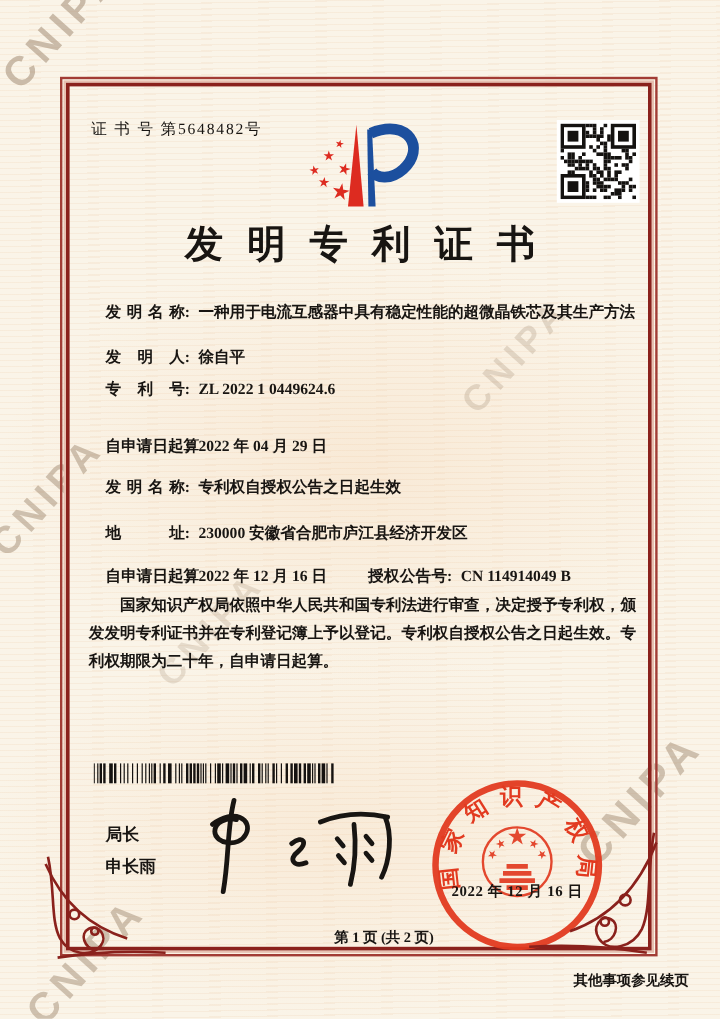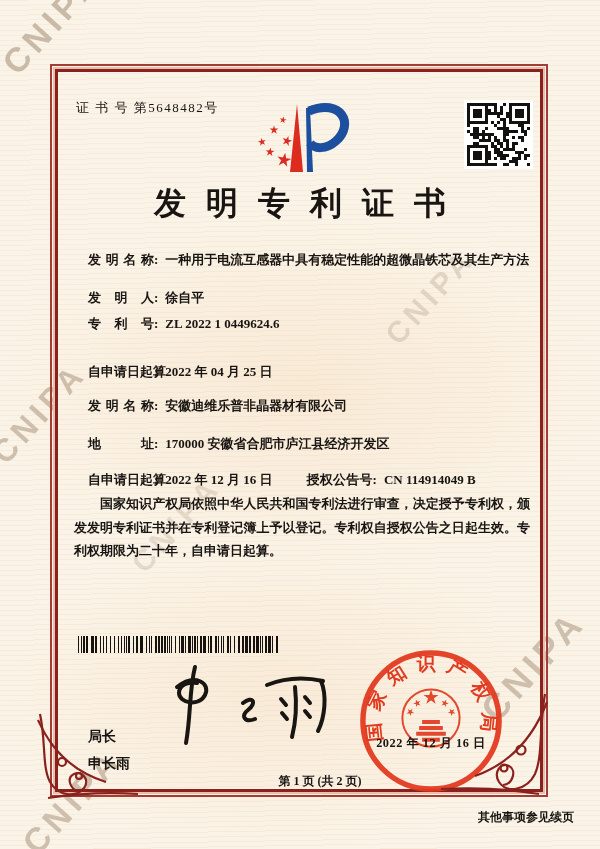--- a/index.html
+++ b/index.html
@@ -34,21 +34,21 @@
   .row{position:absolute;left:88px;font-size:13px;font-weight:bold;white-space:nowrap;}
   .lbl{display:inline-block;width:66px;text-align:justify;text-align-last:justify;}
   .colon{display:inline-block;margin-right:7px;}
   .pair2{margin-left:34px;margin-top:12px;}
   .paras{
     position:absolute;left:74px;top:492px;width:456px;
     font-size:13px;font-weight:bold;line-height:23.5px;text-align:justify;
   }
   .paras p{margin:0;text-indent:2em;}
   .barcode{position:absolute;left:78px;top:636px;line-height:0;}
-  .signer{position:absolute;left:88px;top:723px;font-size:14px;font-weight:bold;line-height:27px;}
+  .signer{position:absolute;left:88px;top:683px;font-size:14px;font-weight:bold;line-height:27px;}
   .sig{position:absolute;left:155px;top:653px;}
   .seal{position:absolute;left:357px;top:647px;}
   .pageno{position:absolute;left:0;width:600px;top:773px;text-align:center;font-size:12px;font-weight:bold;margin-left:20px;}
   .note{position:absolute;left:0;width:574px;top:809px;text-align:right;font-size:12px;font-weight:bold;}
   .flourish{position:absolute;pointer-events:none;}
   
   .f-seal{fill:var(--seal,#e23a20);}
   .s-seal{stroke:var(--seal,#e23a20);fill:none;}
   .f-lred{fill:var(--logo-red,#dd2b20);}
   .s-lblue{stroke:var(--logo-blue,#1c4f9e);fill:none;}
@@ -241,27 +241,27 @@
 <div class="row" style="top:251px">
   <span class="lbl">发明名称</span><span class="colon">:</span><span>一种用于电流互感器中具有稳定性能的超微晶铁芯及其生产方法</span>
 </div>
 <div class="row" style="top:289px">
   <span class="lbl">发明人</span><span class="colon">:</span><span>徐自平</span>
 </div>
 <div class="row" style="top:315px">
   <span class="lbl">专利号</span><span class="colon">:</span><span>ZL 2022 1 0449624.6</span>
 </div>
 <div class="row" style="top:363px">
-  <span class="lbl">自申请日起算</span><span class="colon">:</span><span>2022 年 04 月 25 日</span>
+  <span class="lbl">自申请日起算</span><span class="colon">:</span><span>2022 年 04 月 29 日</span>
 </div>
 <div class="row" style="top:397px">
-  <span class="lbl">发明名称</span><span class="colon">:</span><span>安徽迪维乐普非晶器材有限公司</span>
+  <span class="lbl">发明名称</span><span class="colon">:</span><span>专利权自授权公告之日起生效</span>
 </div>
 <div class="row" style="top:435px">
-  <span class="lbl">地址</span><span class="colon">:</span><span>170000 安徽省合肥市庐江县经济开发区</span>
+  <span class="lbl">地址</span><span class="colon">:</span><span>230000 安徽省合肥市庐江县经济开发区</span>
 </div>
 <div class="row" style="top:471px">
   <span class="lbl">自申请日起算</span><span class="colon">:</span><span>2022 年 12 月 16 日</span><span class="pair2"><span class="lbl">授权公告号</span><span class="colon">:</span><span>CN 114914049 B</span></span>
 </div>
 
 <div class="paras">
   <p>国家知识产权局依照中华人民共和国专利法进行审查，决定授予专利权，颁发发明专利证书并在专利登记簿上予以登记。专利权自授权公告之日起生效。专利权期限为二十年，自申请日起算。</p>
 </div>
 
 <svg id="barcode" class="barcode" width="206" height="17" viewBox="0 0 206 17">

